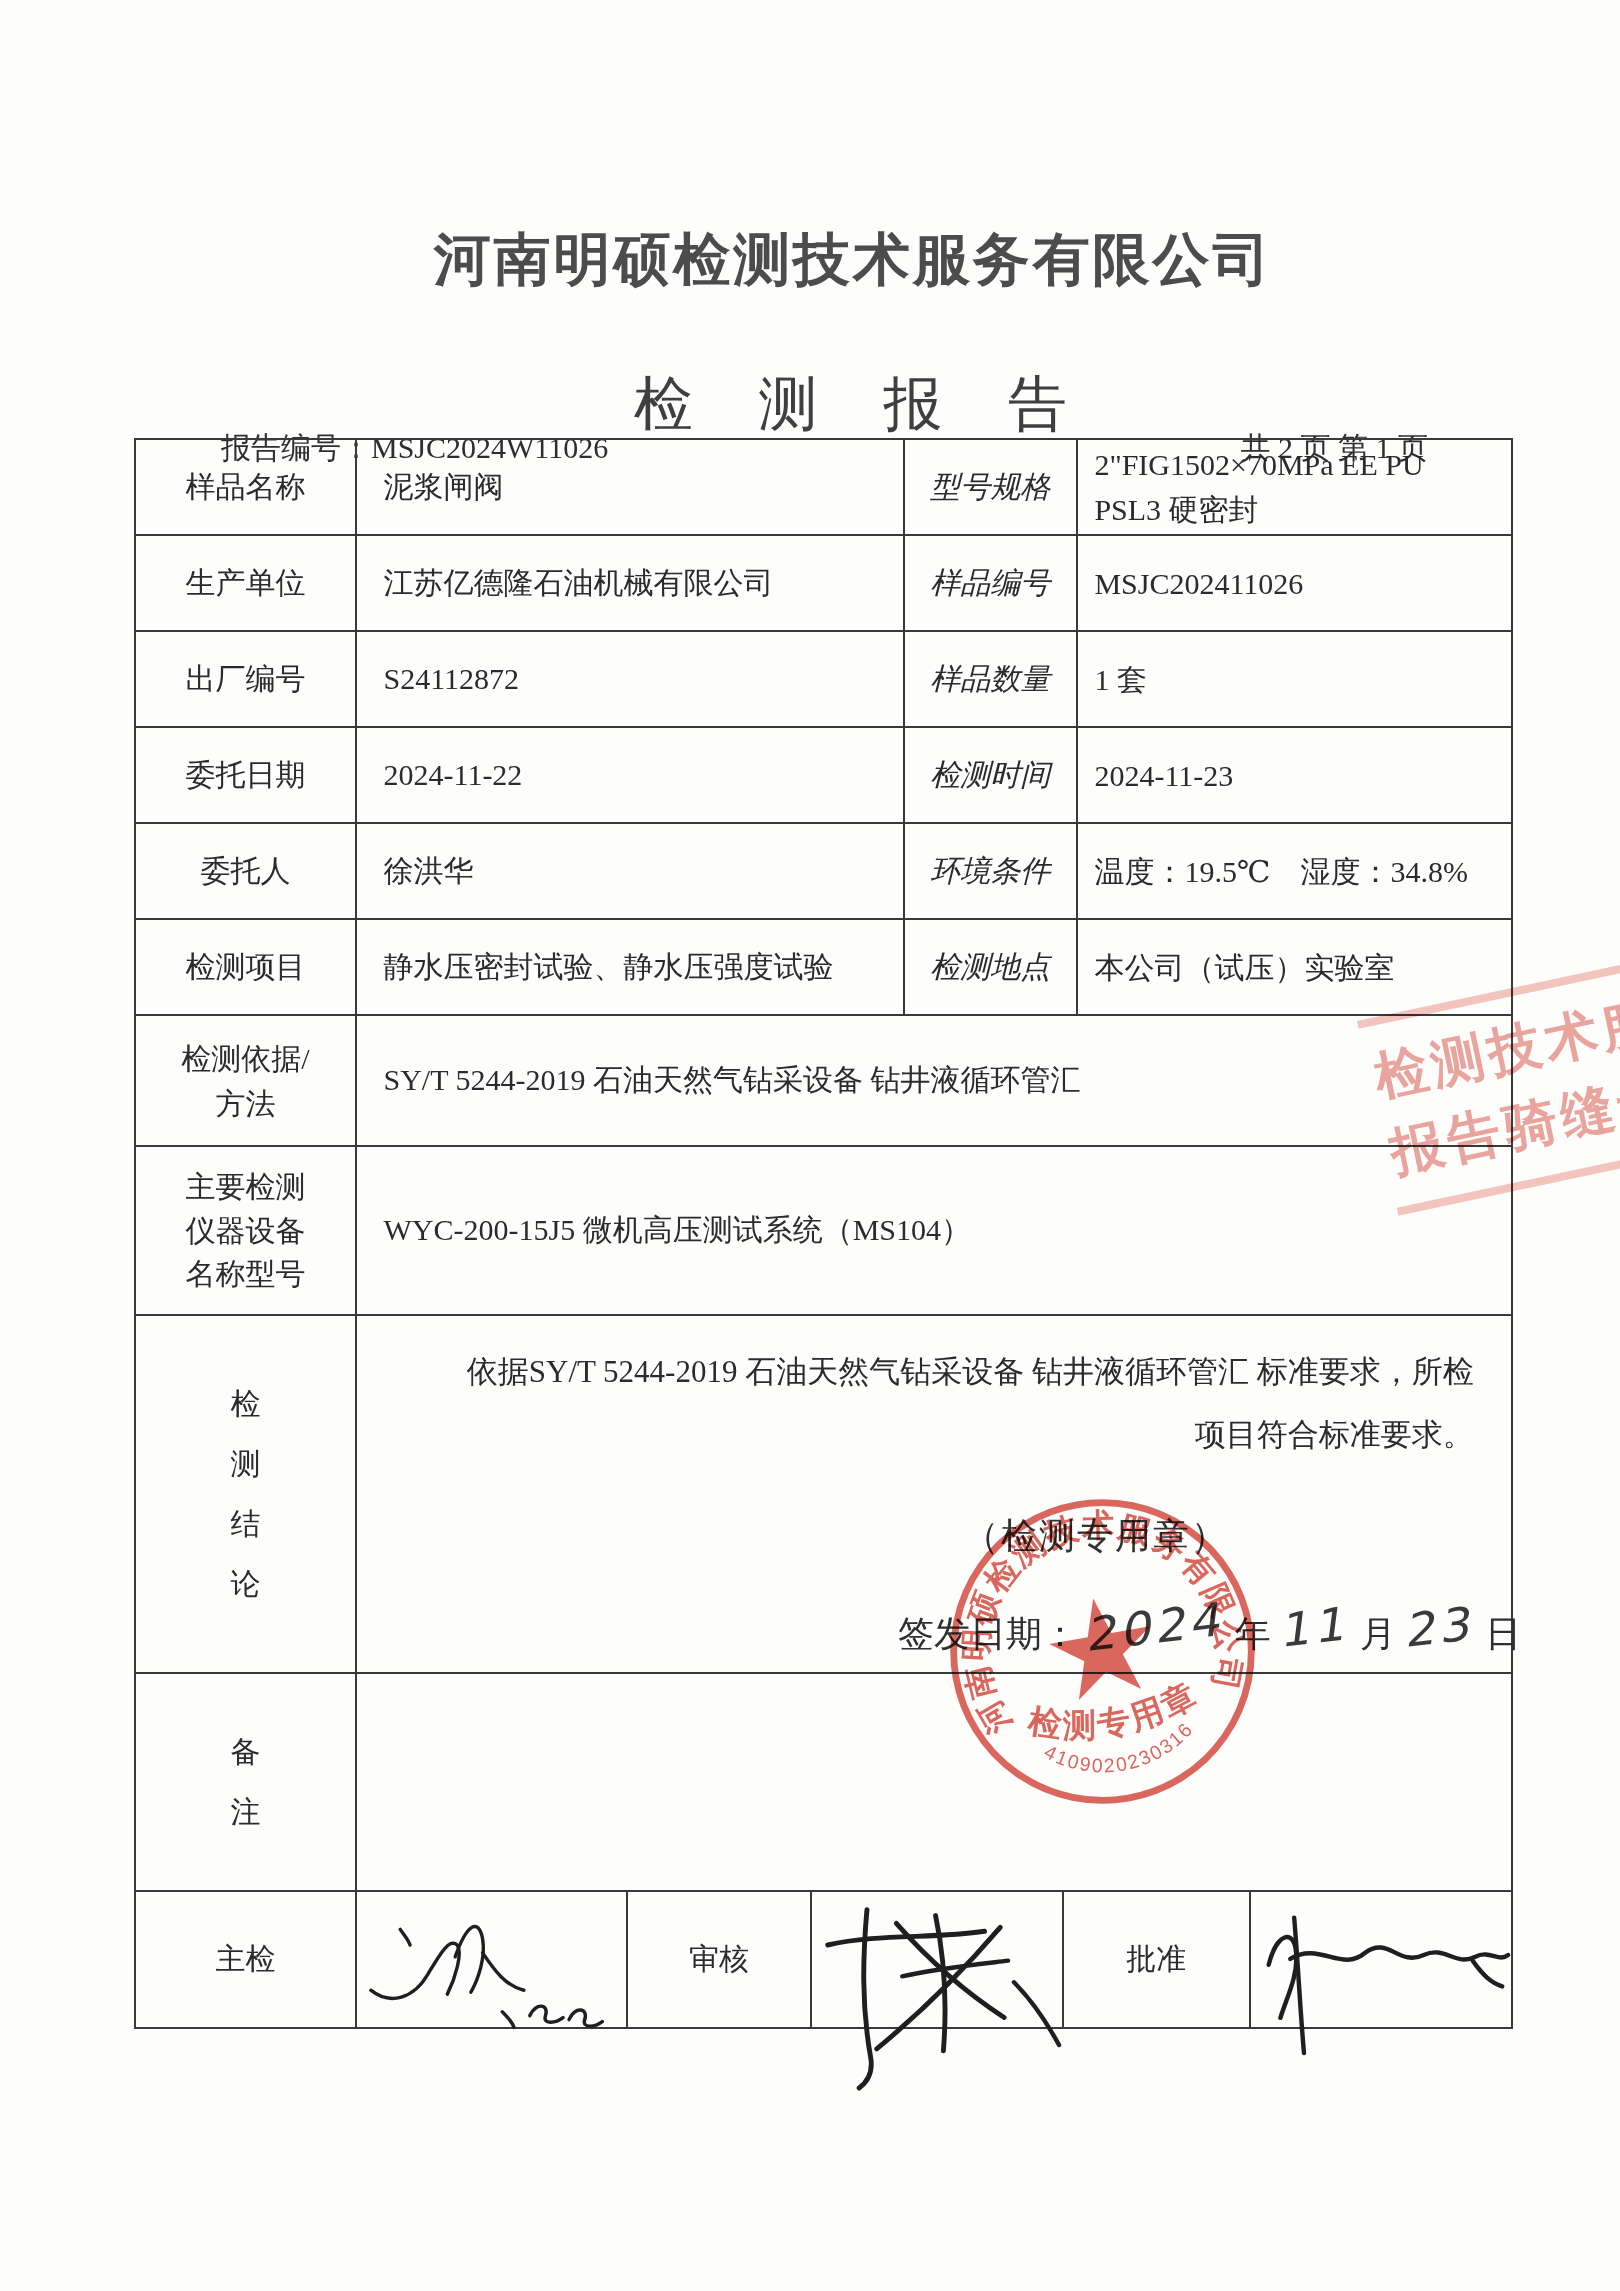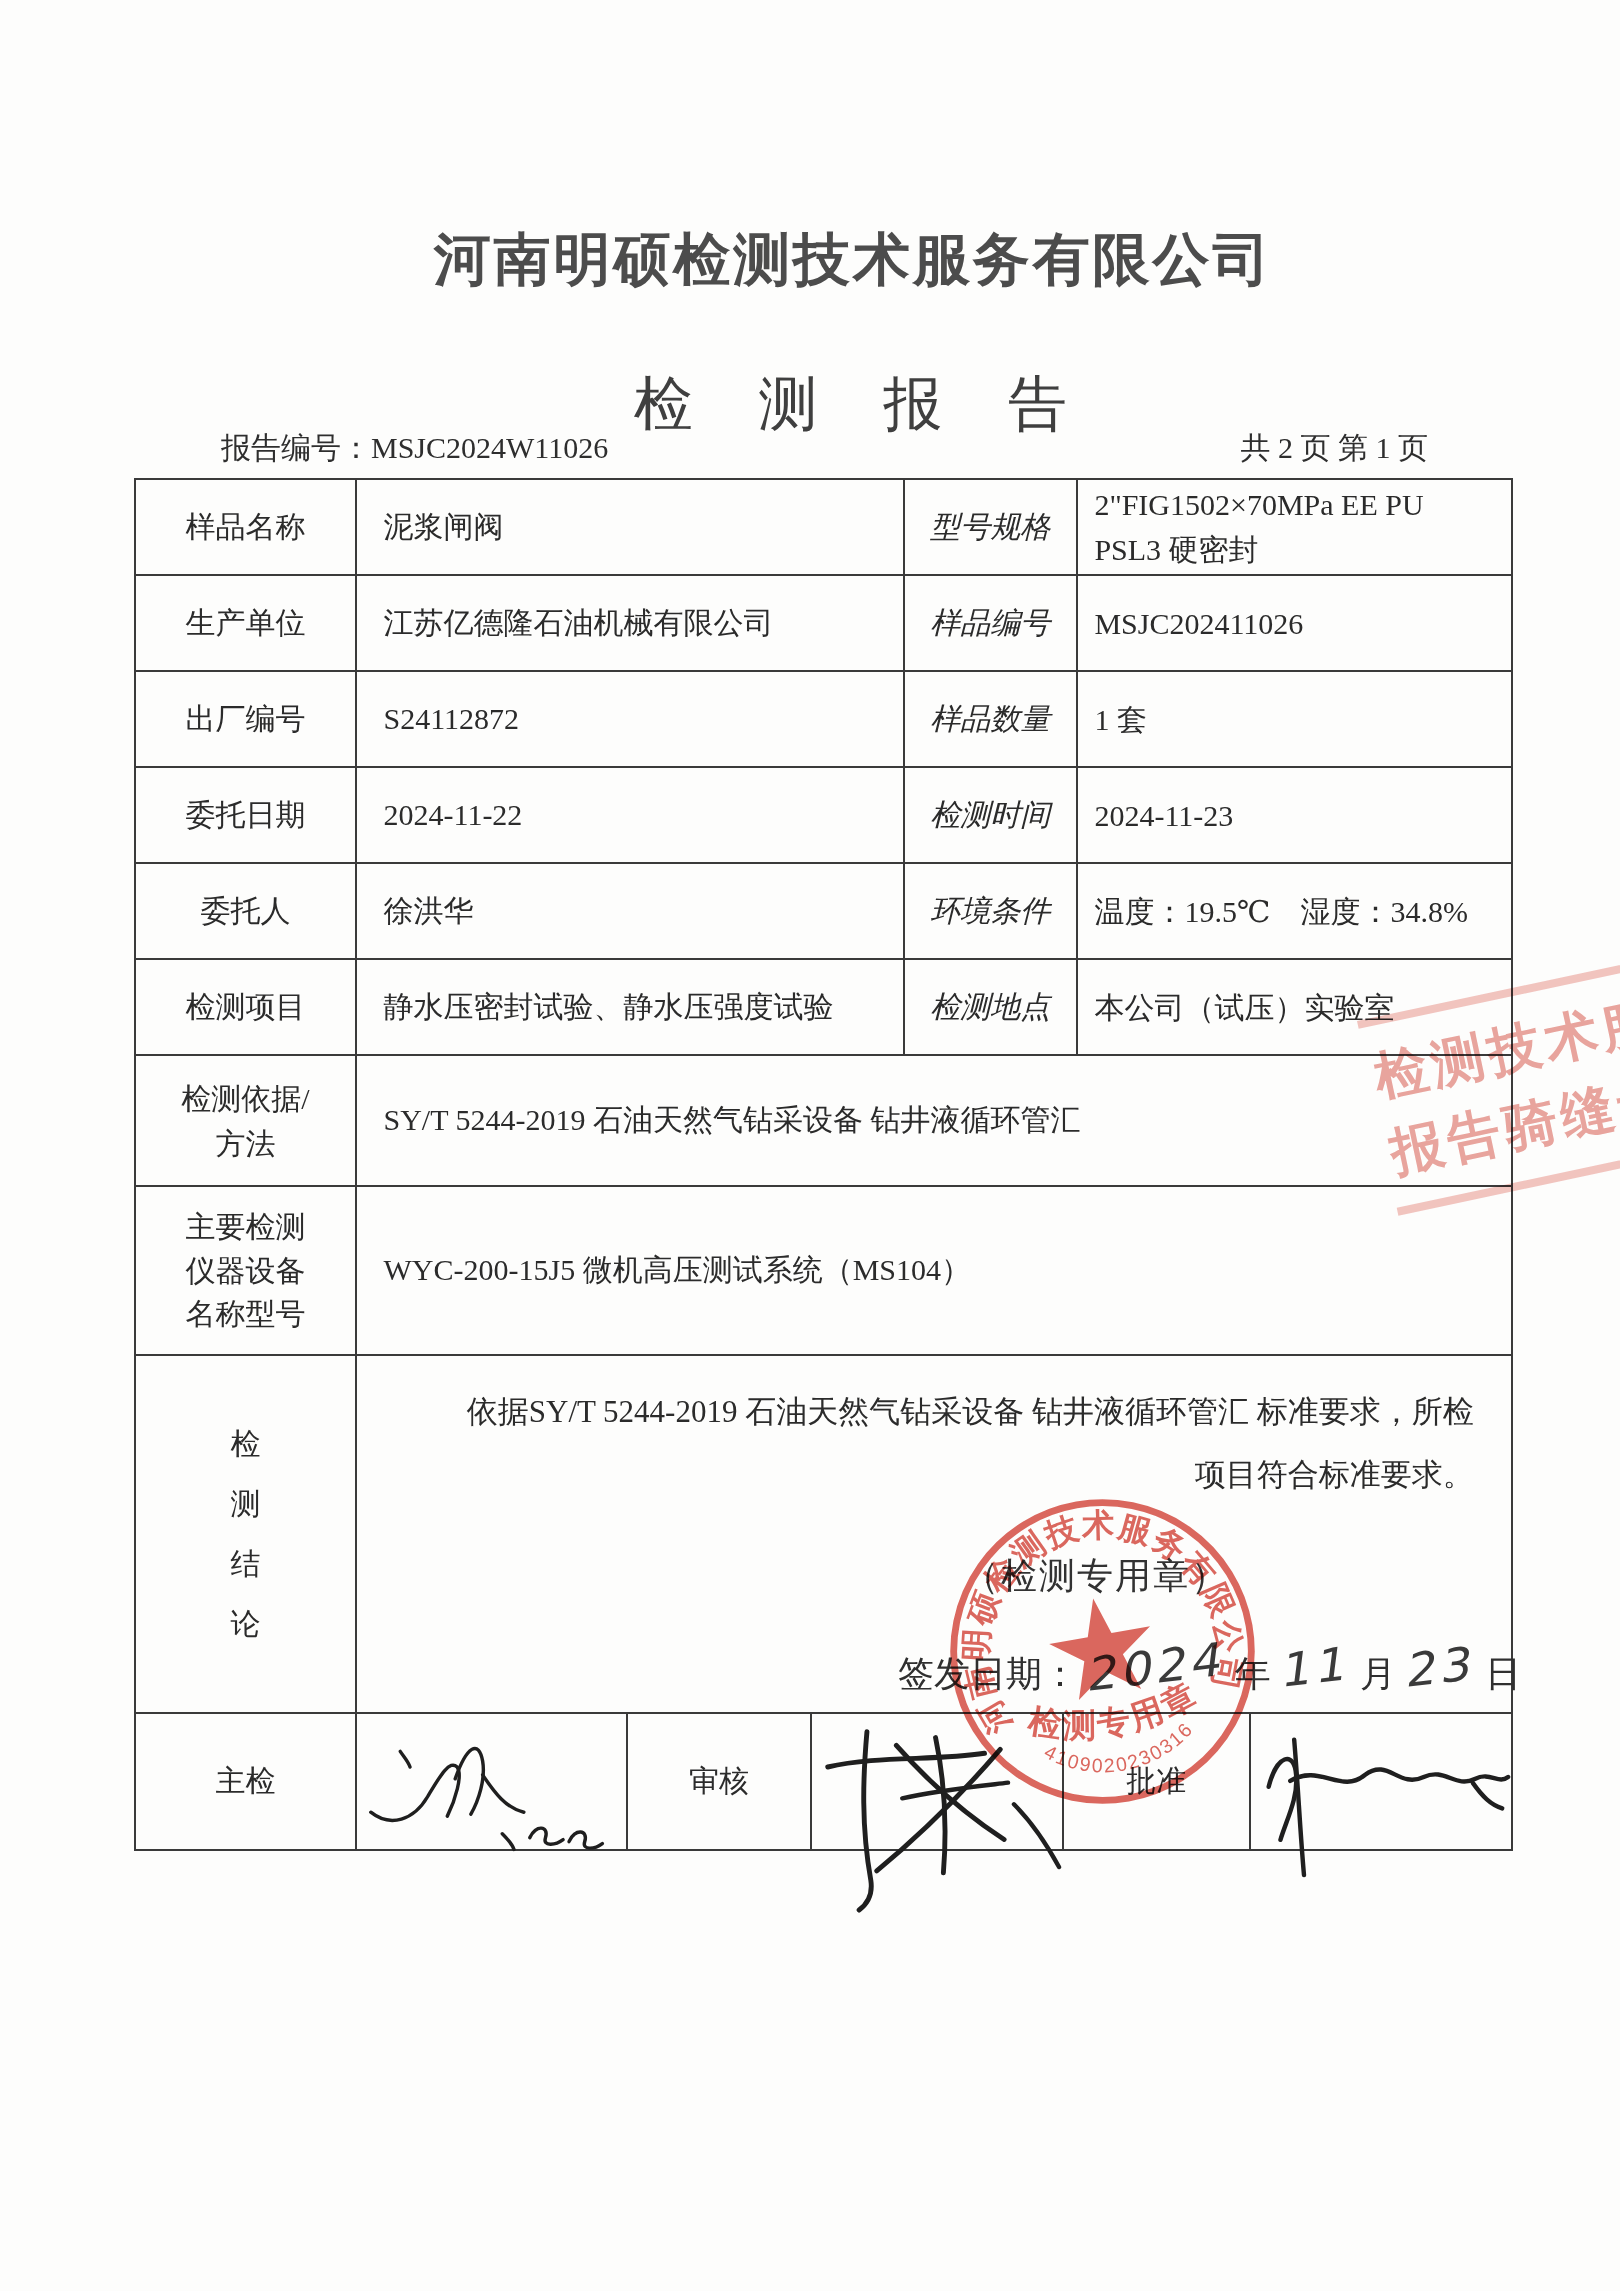--- a/index.html
+++ b/index.html
@@ -22,21 +22,21 @@
     padding-left:106px;text-align:center;
     font-size:59px;font-weight:400;letter-spacing:25.5px;color:#3f3f3f;
   }
   .meta-line{
     position:absolute;top:386px;left:221px;right:192px;
     display:flex;justify-content:space-between;align-items:flex-end;
     font-size:30px;color:#2e2e2e;margin-top:42px;
   }
 
   
-  .tablewrap{position:absolute;left:134px;top:438px;margin-top:40px;}
+  .tablewrap{position:absolute;left:134px;top:438px;}
   table{border-collapse:collapse;table-layout:fixed;width:1375px;border:2.9px solid #3a3a3a;}
   td{border:2px solid #3a3a3a;font-size:30px;color:#2b2b2b;vertical-align:middle;padding:0;}
   .h98{height:96px}.h134{height:131px}.h172{height:169px}
   .h365{height:358px}.h222{height:218px}.h140{height:137px}
   td.lab{text-align:center;}
   td.val{text-align:left;padding-left:26.5px;padding-right:25px;}
   td.val4{padding-left:16.7px;padding-right:13.7px;line-height:1.5;}
   span.lbl3{display:inline-block;max-width:129px;word-break:break-all;line-height:1.45;font-style:italic;}
   span.w150{display:inline-block;max-width:149px;word-break:break-all;line-height:1.5;}
   span.w124{display:inline-block;max-width:122px;word-break:break-all;line-height:1.45;}
@@ -157,20 +157,24 @@
             <span class="conc-l1">依据SY/T 5244-2019 石油天然气钻采设备 钻井液循环管汇 标准要求，所检</span>
             <span class="conc-l2">项目符合标准要求。</span>
           </div>
           <div class="seal-note">（检测专用章）</div>
           <div class="issue-line">
             <span>签发日期：</span><span class="hand">2024</span><span>年</span><span class="hand">11</span><span>月</span><span class="hand">23</span><span>日</span>
           </div>
         </td>
       </tr>
 
+      <tr class="h222">
+        <td class="lab"><span class="vert">备注</span></td>
+        <td colspan="7"></td>
+      </tr>
 
       <tr class="h140">
         <td class="lab">主检</td>
         <td class="sig">
           <svg width="267" height="157" viewBox="0 0 272 160">
             <path class="stroke" stroke-width="3.5" d="M14,96 C34,112 58,104 72,80 C84,60 94,42 102,50 C108,58 100,84 92,100"></path>
             <path class="stroke" stroke-width="3.5" d="M44,34 c4,6 8,10 10,16"></path>
             <path class="stroke" stroke-width="3.5" d="M100,62 C112,28 124,22 128,44 C131,62 124,84 116,98"></path>
             <path class="stroke" stroke-width="3.5" d="M128,58 C140,76 152,92 170,96"></path>
             <path class="stroke" stroke-width="3.5" d="M148,118 c6,6 10,10 12,16"></path>

